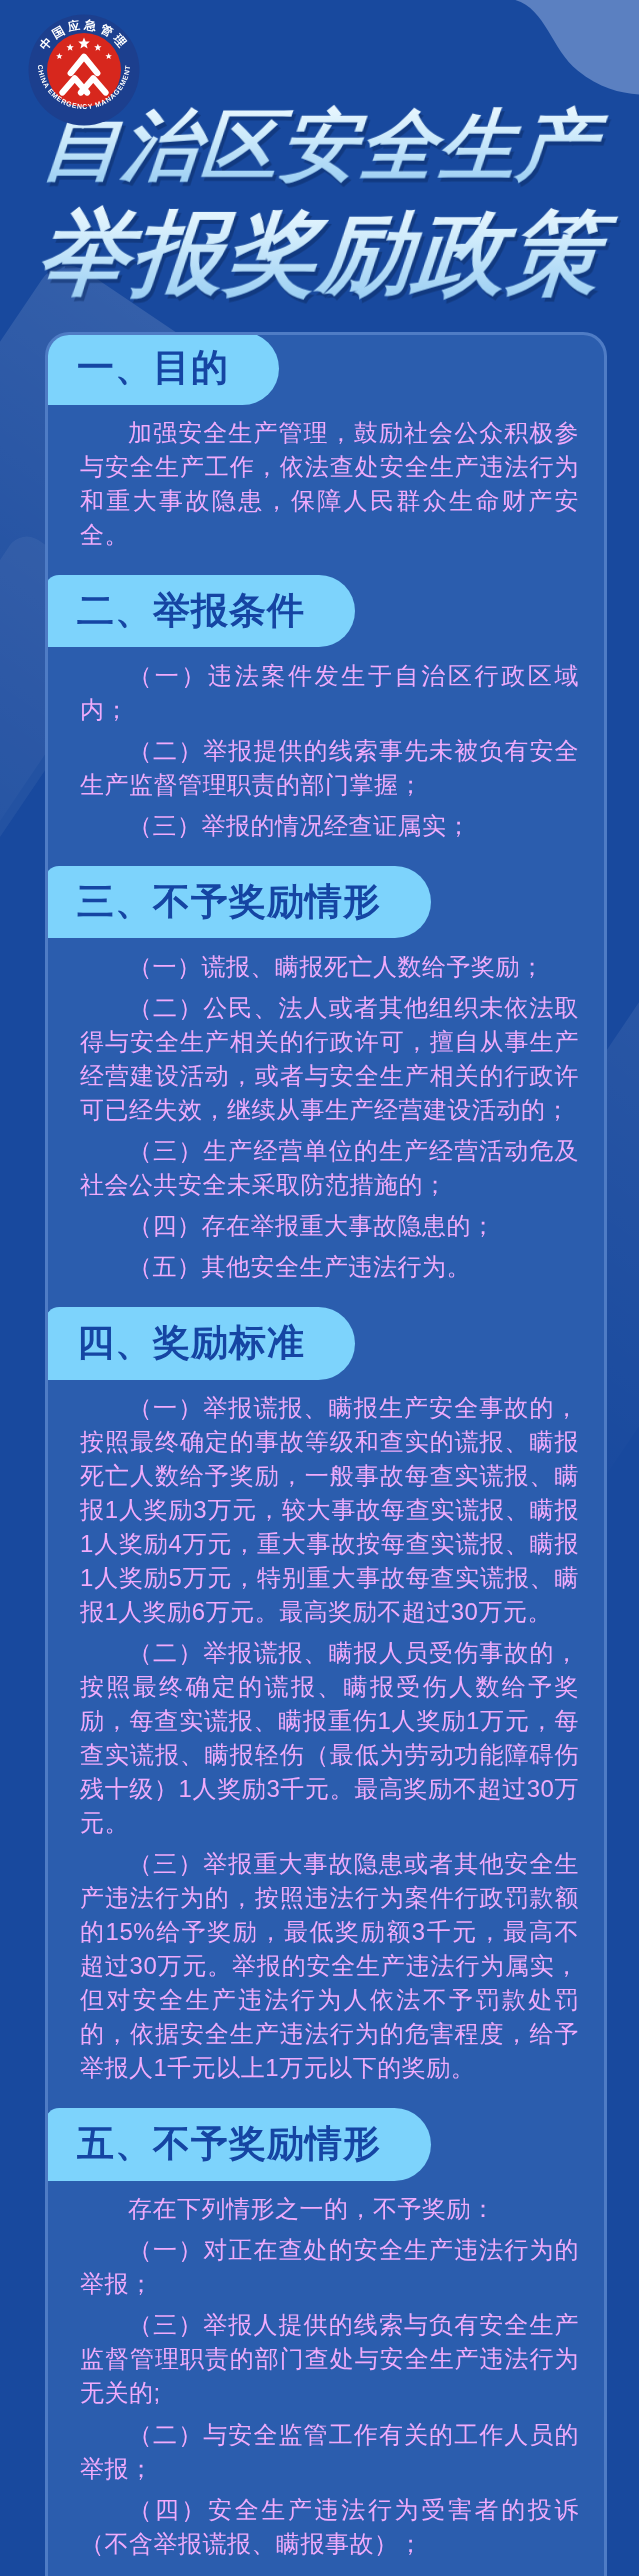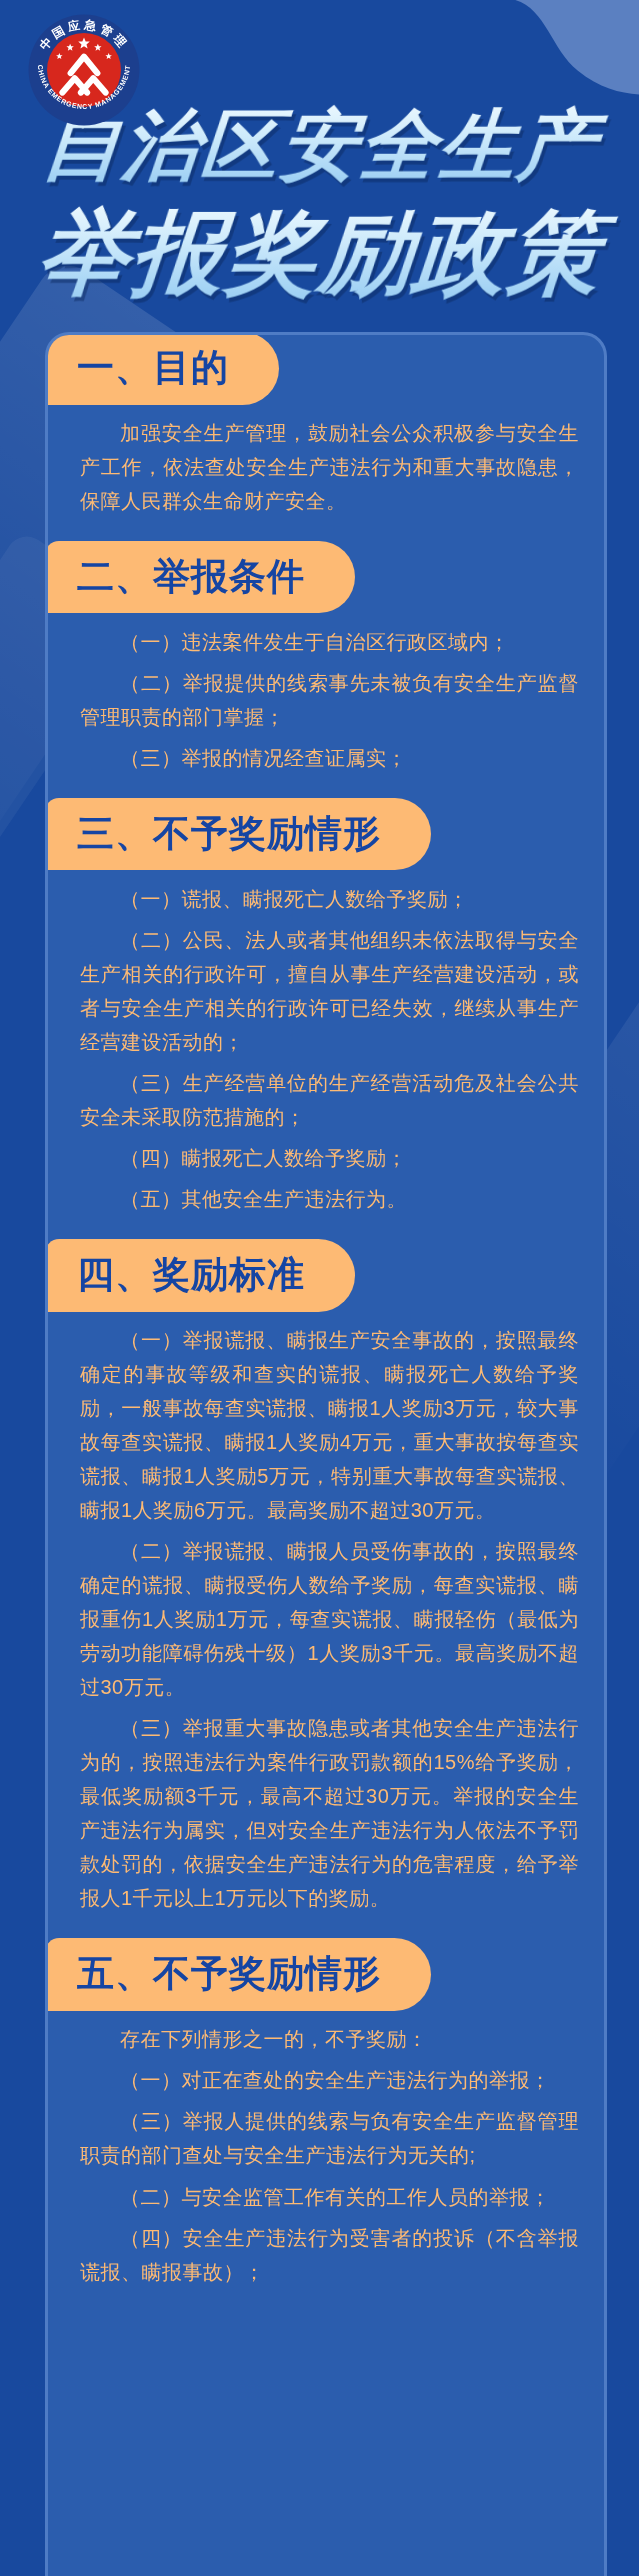--- a/index.html
+++ b/index.html
@@ -43,31 +43,31 @@
     width:562px;height:2476px;
     box-sizing:border-box;
     background:#2b5dae;
     border:3.1px solid rgba(92,135,204,.75);
     border-radius:24px;
     overflow:hidden;
   }
   .section-heading{
     display:inline-block;
     margin:15.5px 0 5.2px -3.1px;
-    background:#fdba74;
+    background:#7dd3fc;
     color:#1545a3;
     font-size:37px;font-weight:bold;
     padding:11.3px 50px 11.3px 32px;
     border-radius:17.5px 45px 45px 0;
     letter-spacing:1px;
   }
   .section:first-child .section-heading{margin-top:-3.1px;border-top-left-radius:24px;}
   .para{
-    color:#fdba74;
-    font-size:20px;line-height:34px;
+    color:#f0abfc;
+    font-size:24px;line-height:34px;
     text-align:justify;
     text-indent:2em;
     margin:6.2px 0 7.2px 0;
     padding:0 25px 0 32px;
     letter-spacing:0.5px;
   }
 </style>
 </head>
 <body>
 
@@ -123,21 +123,21 @@
       <div class="para">（一）违法案件发生于自治区行政区域内；</div>
       <div class="para">（二）举报提供的线索事先未被负有安全生产监督管理职责的部门掌握；</div>
       <div class="para">（三）举报的情况经查证属实；</div>
     </div>
 
     <div class="section">
       <div class="section-heading">三、不予奖励情形</div>
       <div class="para">（一）谎报、瞒报死亡人数给予奖励；</div>
       <div class="para">（二）公民、法人或者其他组织未依法取得与安全生产相关的行政许可，擅自从事生产经营建设活动，或者与安全生产相关的行政许可已经失效，继续从事生产经营建设活动的；</div>
       <div class="para">（三）生产经营单位的生产经营活动危及社会公共安全未采取防范措施的；</div>
-      <div class="para">（四）瞒报死亡人数给予奖励；</div>
+      <div class="para">（四）存在举报重大事故隐患的；</div>
       <div class="para">（五）其他安全生产违法行为。</div>
     </div>
 
     <div class="section">
       <div class="section-heading">四、奖励标准</div>
       <div class="para">（一）举报谎报、瞒报生产安全事故的，按照最终确定的事故等级和查实的谎报、瞒报死亡人数给予奖励，一般事故每查实谎报、瞒报1人奖励3万元，较大事故每查实谎报、瞒报1人奖励4万元，重大事故按每查实谎报、瞒报1人奖励5万元，特别重大事故每查实谎报、瞒报1人奖励6万元。最高奖励不超过30万元。</div>
       <div class="para">（二）举报谎报、瞒报人员受伤事故的，按照最终确定的谎报、瞒报受伤人数给予奖励，每查实谎报、瞒报重伤1人奖励1万元，每查实谎报、瞒报轻伤（最低为劳动功能障碍伤残十级）1人奖励3千元。最高奖励不超过30万元。</div>
       <div class="para">（三）举报重大事故隐患或者其他安全生产违法行为的，按照违法行为案件行政罚款额的15%给予奖励，最低奖励额3千元，最高不超过30万元。举报的安全生产违法行为属实，但对安全生产违法行为人依法不予罚款处罚的，依据安全生产违法行为的危害程度，给予举报人1千元以上1万元以下的奖励。</div>
     </div>
 

